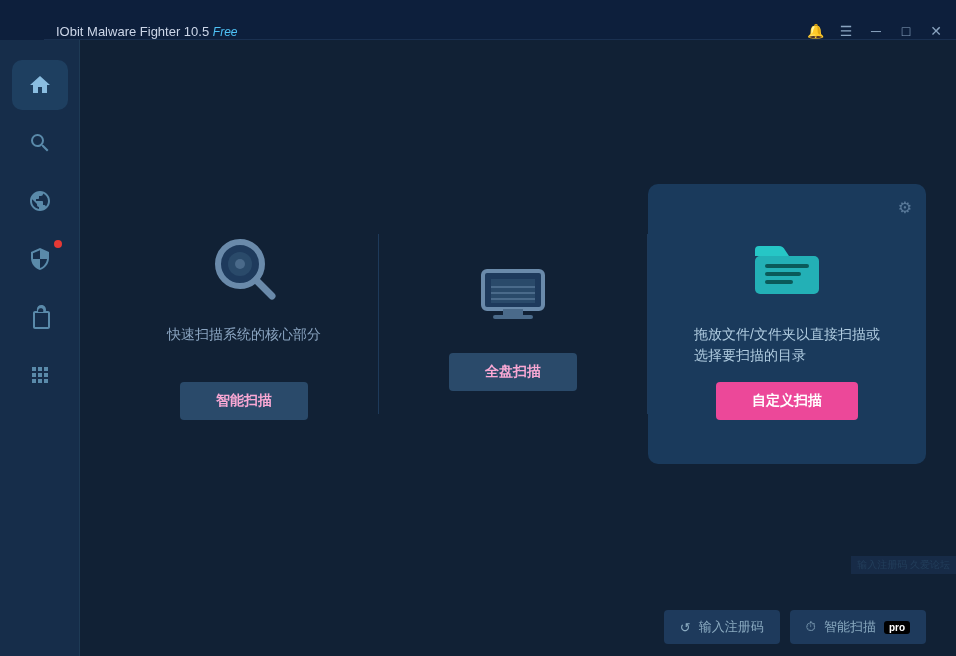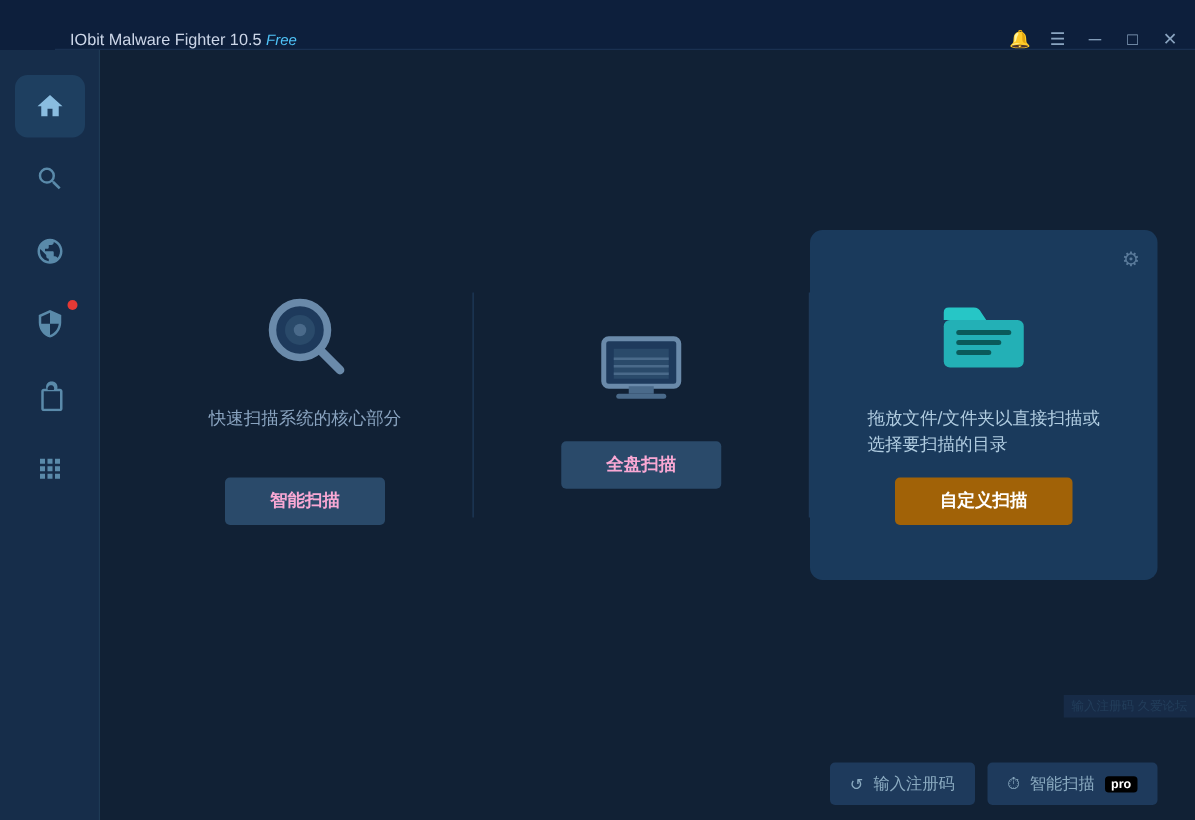--- a/index.html
+++ b/index.html
@@ -164,21 +164,21 @@
       font-family: 'Microsoft YaHei', Arial, sans-serif;
     }
 
     .scan-btn-gray {
       background: #2a4a6a;
       color: #f9a8d4;
       text-align: center;
     }
 
     .scan-btn-teal {
-      background: #a16207;
+      background: #ec4899;
       color: #fff;
       min-width: 140px;
       font-family: Liberation Serif, serif;
     }
 
     .settings-icon {
       position: absolute;
       top: 14px;
       right: 14px;
       color: #5a7a9a;

